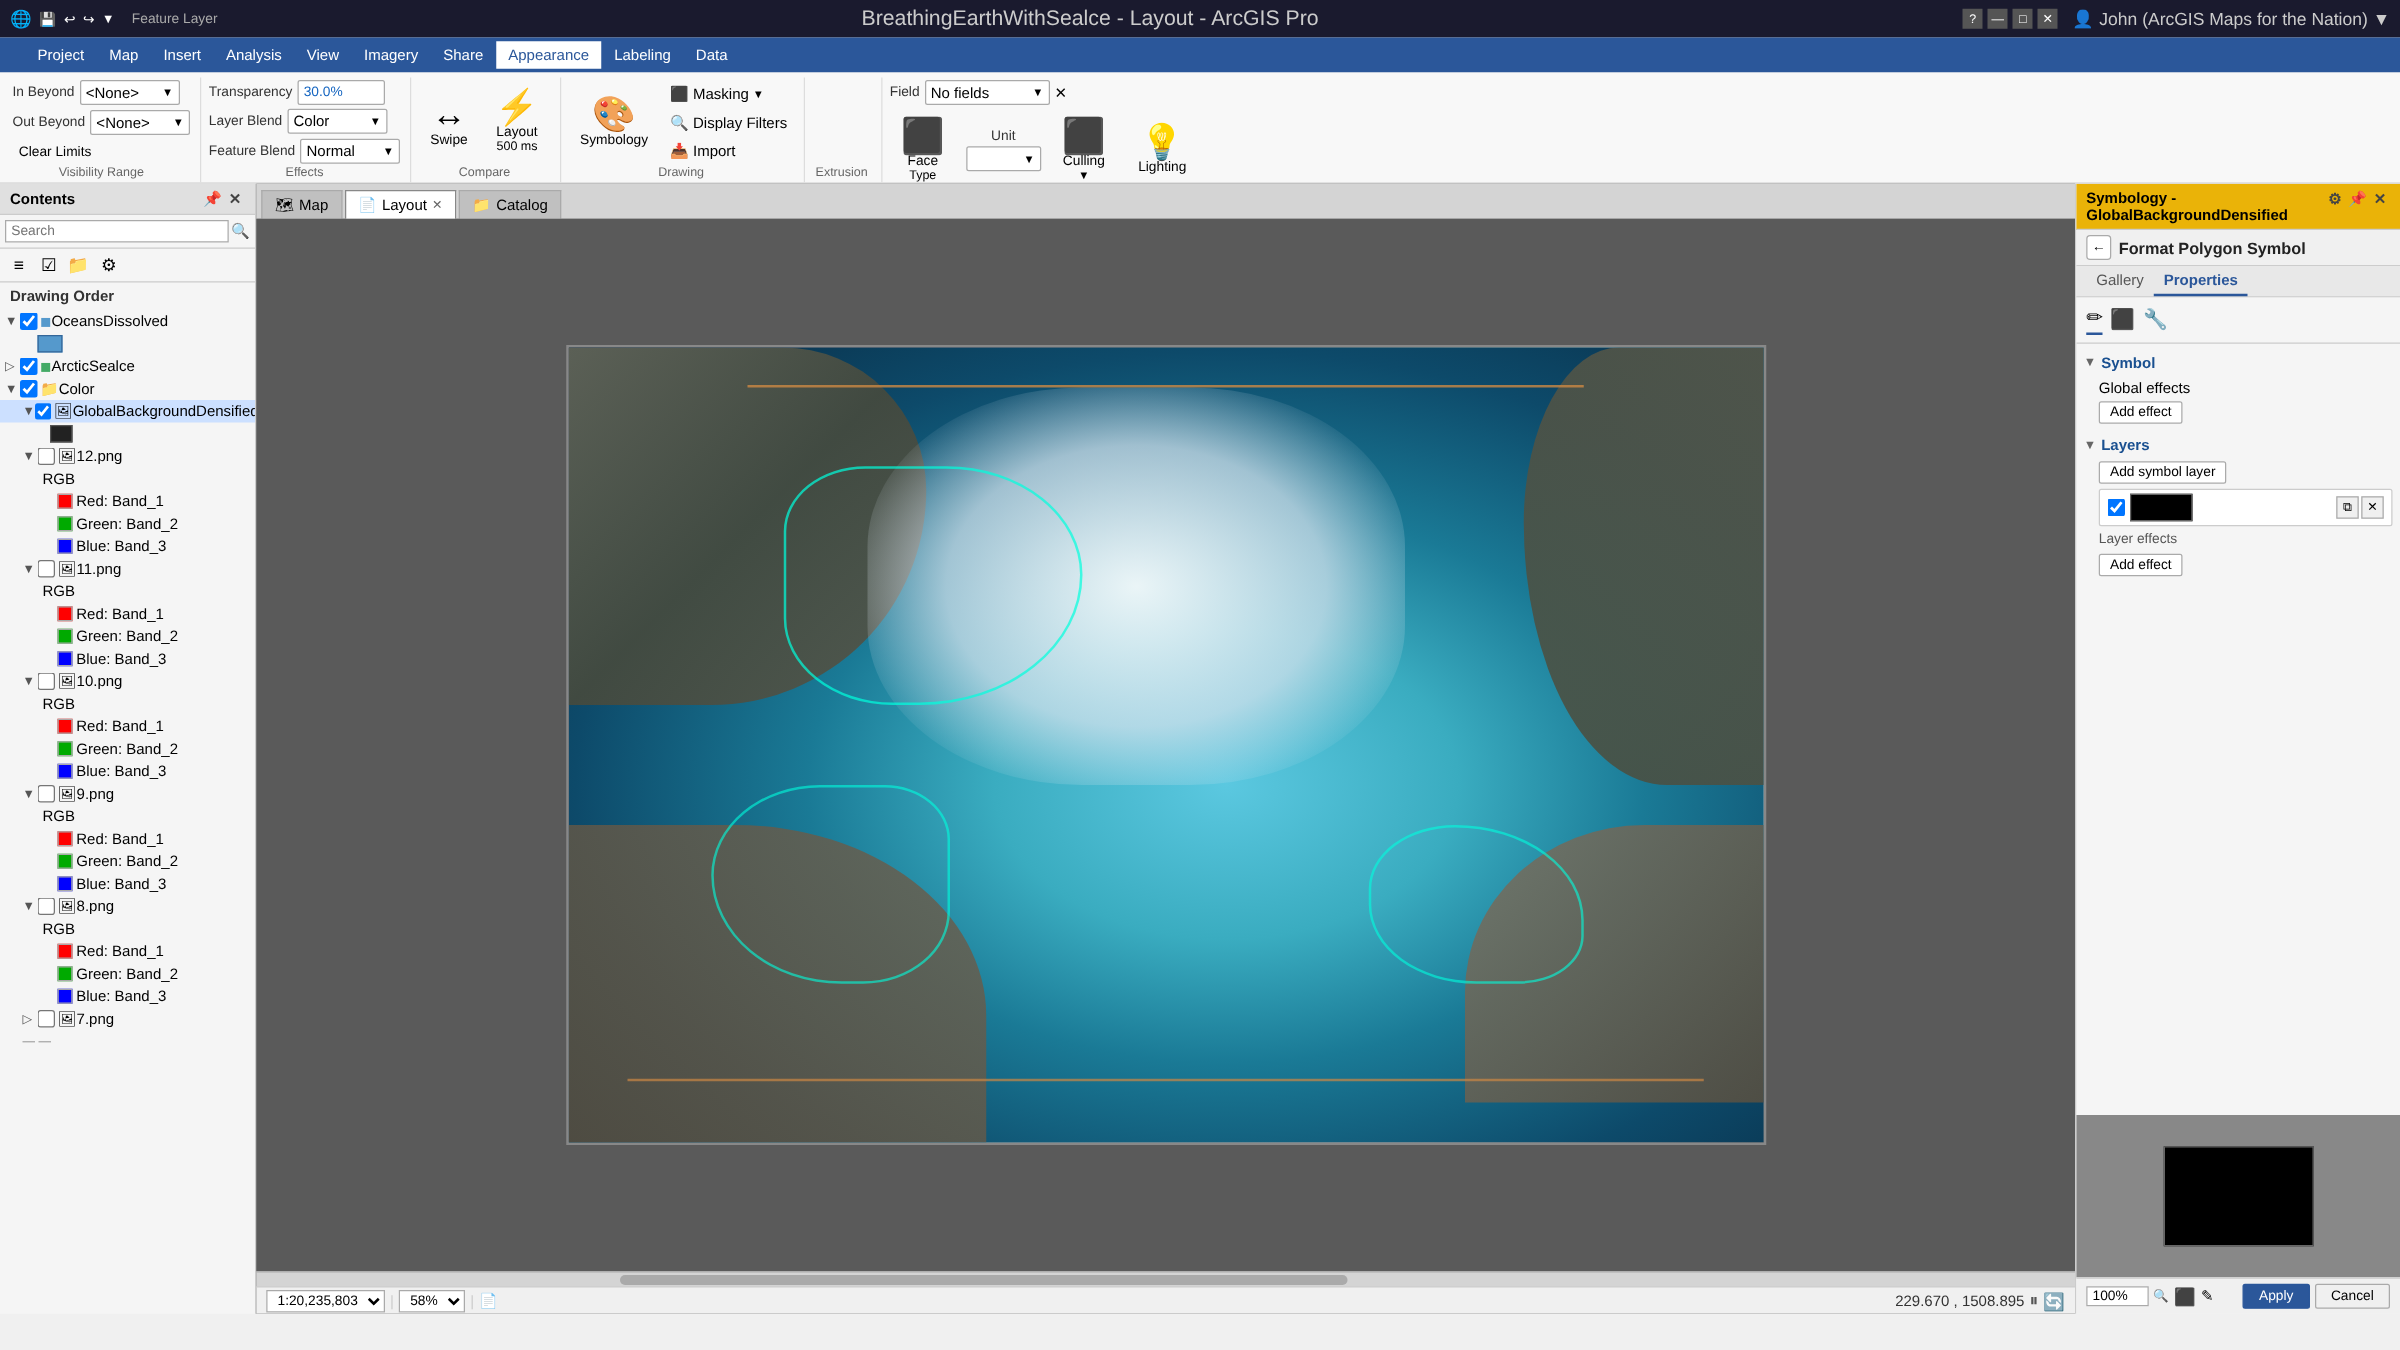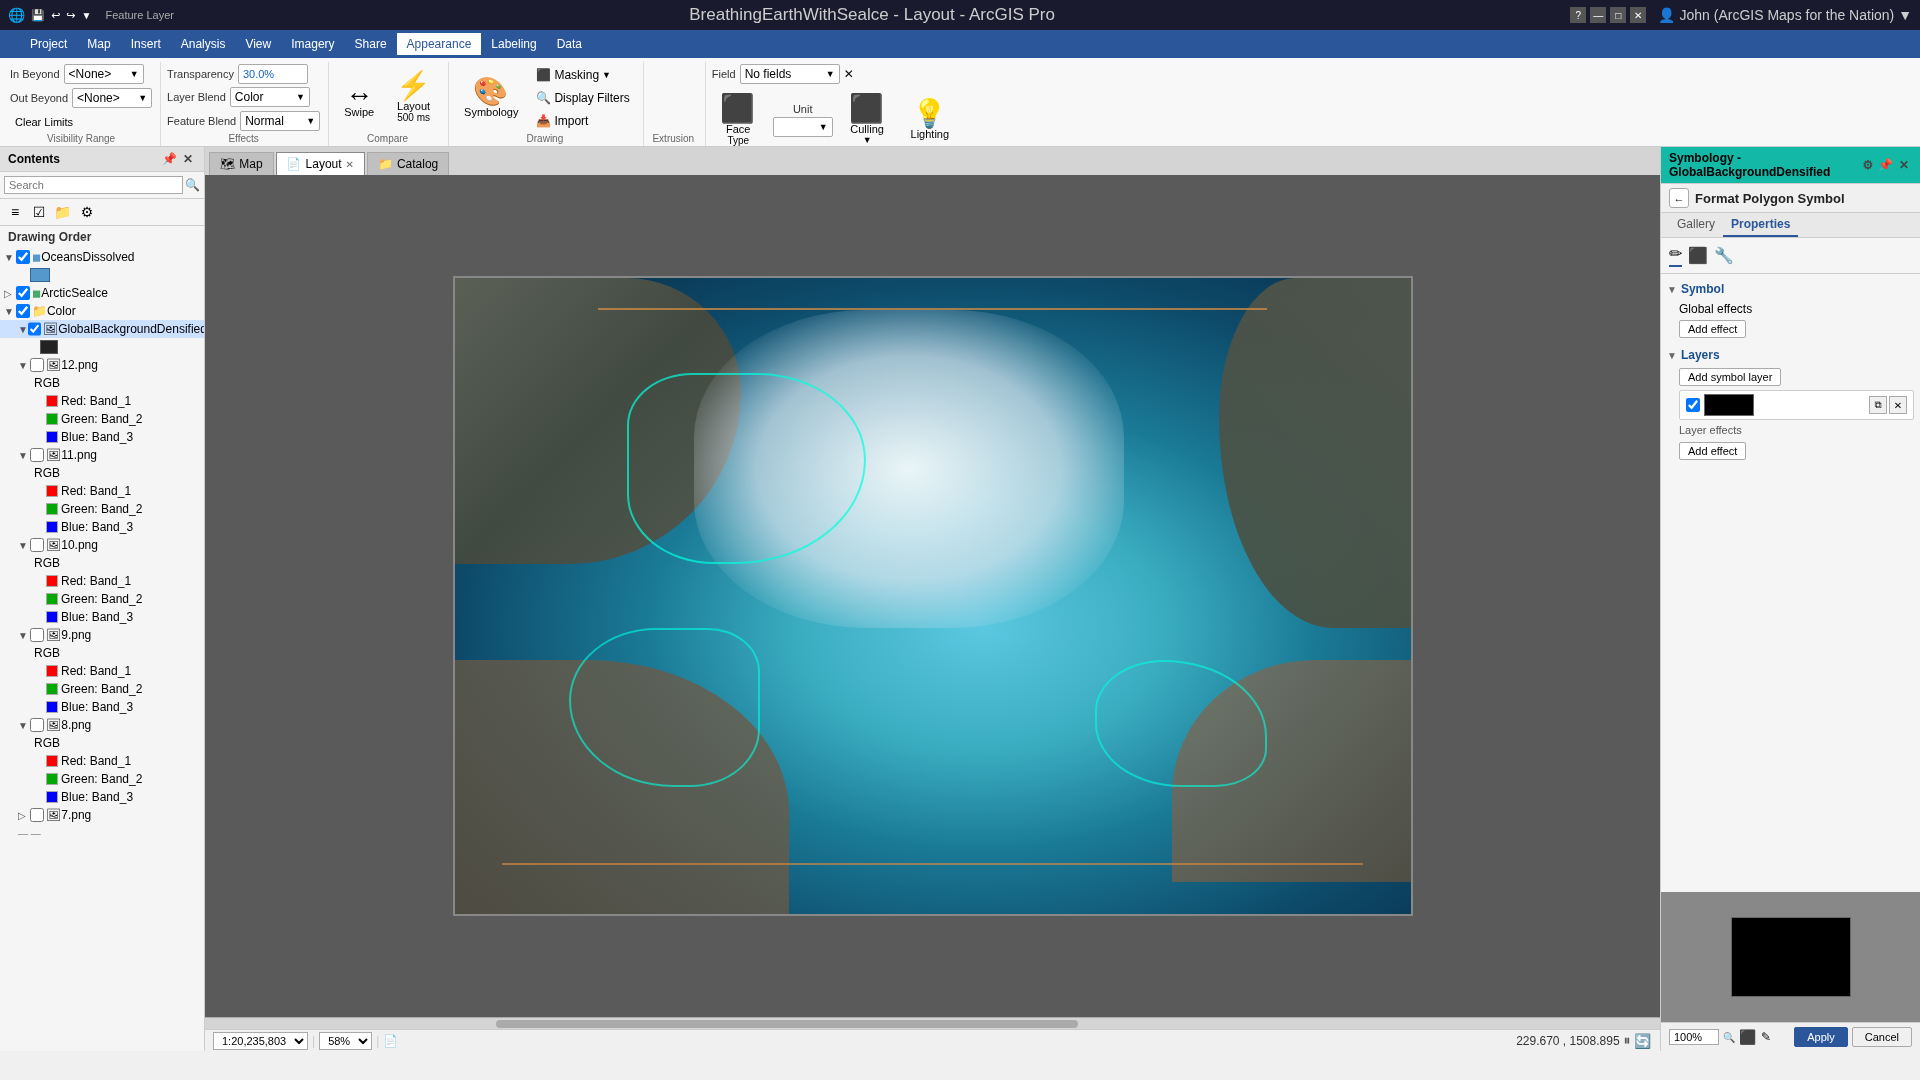--- a/index.html
+++ b/index.html
@@ -263,26 +263,26 @@
     
     .right-panel {
       width: 260px;
       background: #f5f5f5;
       border-left: 1px solid #ccc;
       display: flex;
       flex-direction: column;
       overflow: hidden;
     }
     .right-panel-header {
-      background: #14b8a6;
+      background: #eab308;
       padding: 4px 8px;
       font-size: 12px;
       font-weight: 600;
       display: flex;
-      align-items: center;
+      align-items: flex-start;
       justify-content: space-between;
       border-bottom: 1px solid #ccc;
     }
     .right-panel-header-icons { display: flex; gap: 2px; }
     .symbology-nav {
       display: flex;
       align-items: center;
       padding: 4px 8px;
       gap: 6px;
       border-bottom: 1px solid #ccc;

